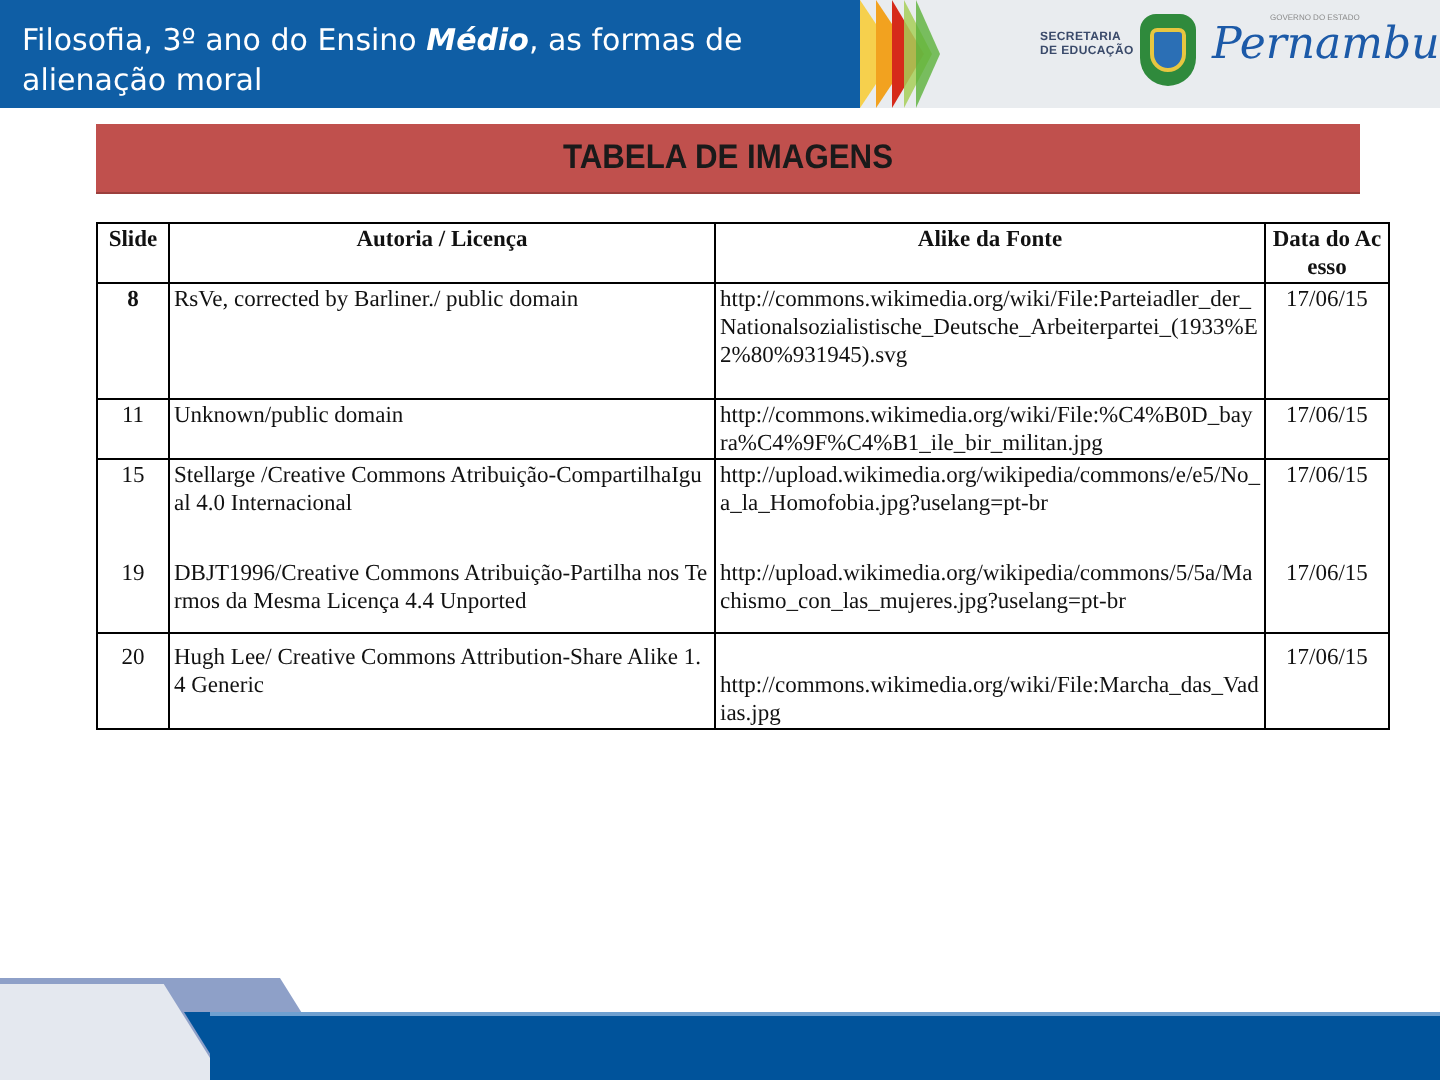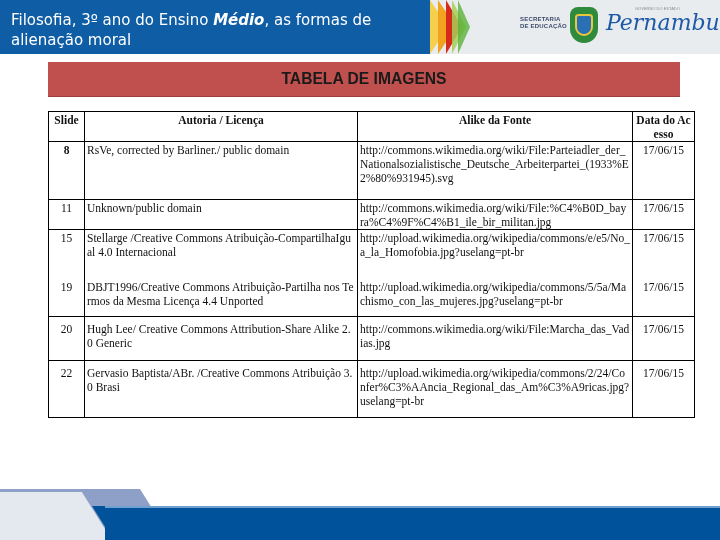--- a/index.html
+++ b/index.html
@@ -93,28 +93,22 @@
       <td class="date nob-bottom">17/06/15</td>
     </tr>
     <tr style="height:46px">
       <td class="slide nob-top" style="padding-top:9px">19</td>
       <td class="nob-top" style="padding-top:9px">DBJT1996/Creative Commons Atribuição-Partilha nos Termos da Mesma Licença 4.4 Unported</td>
       <td class="nob-top" style="padding-top:9px">http://upload.wikimedia.org/wikipedia/commons/5/5a/Machismo_con_las_mujeres.jpg?uselang=pt-br</td>
       <td class="date nob-top" style="padding-top:9px">17/06/15</td>
     </tr>
     <tr style="height:44px">
       <td class="slide" style="padding-top:5px">20</td>
-      <td style="padding-top:5px">Hugh Lee/ Creative Commons Attribution-Share Alike 2.0 Generic</td>
-      <td style="padding-top:5px">http://commons.wikimedia.org/wiki/File:Marcha_das_Vadias.jpg</td>
-      <td class="date" style="padding-top:5px">17/06/15</td>
-    </tr>
-    <tr style="height:57px">
-      <td class="slide" style="padding-top:5px">22</td>
-      <td style="padding-top:5px">Gervasio Baptista/ABr. /Creative Commons Atribuição 3.0 Brasi</td>
-      <td style="padding-top:5px">http://upload.wikimedia.org/wikipedia/commons/2/24/Confer%C3%AAncia_Regional_das_Am%C3%A9ricas.jpg?uselang=pt-br</td>
+      <td style="padding-top:5px">Hugh Lee/ Creative Commons Attribution-Share Alike 1.4 Generic</td>
+      <td style="padding-top:19px">http://commons.wikimedia.org/wiki/File:Marcha_das_Vadias.jpg</td>
       <td class="date" style="padding-top:5px">17/06/15</td>
     </tr>
   </tbody>
 </table>
 
 <div class="footer-left"></div>
 <div class="footer-diag"></div>
 <div class="footer-blue-diag"></div>
 <div class="footer-blue"></div>
 

